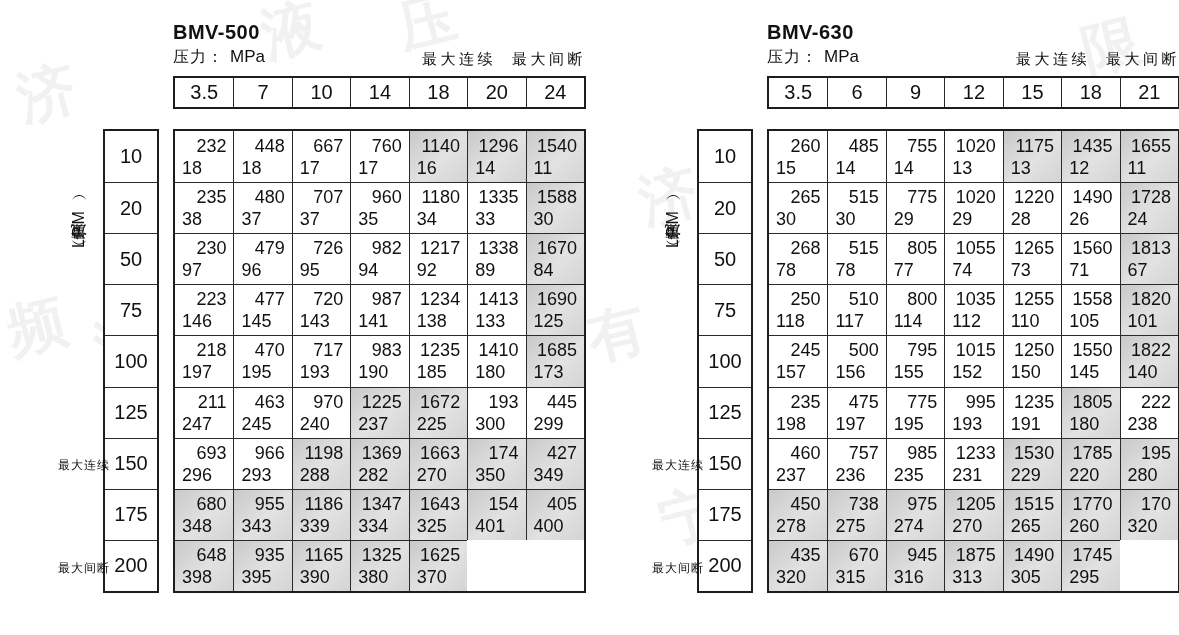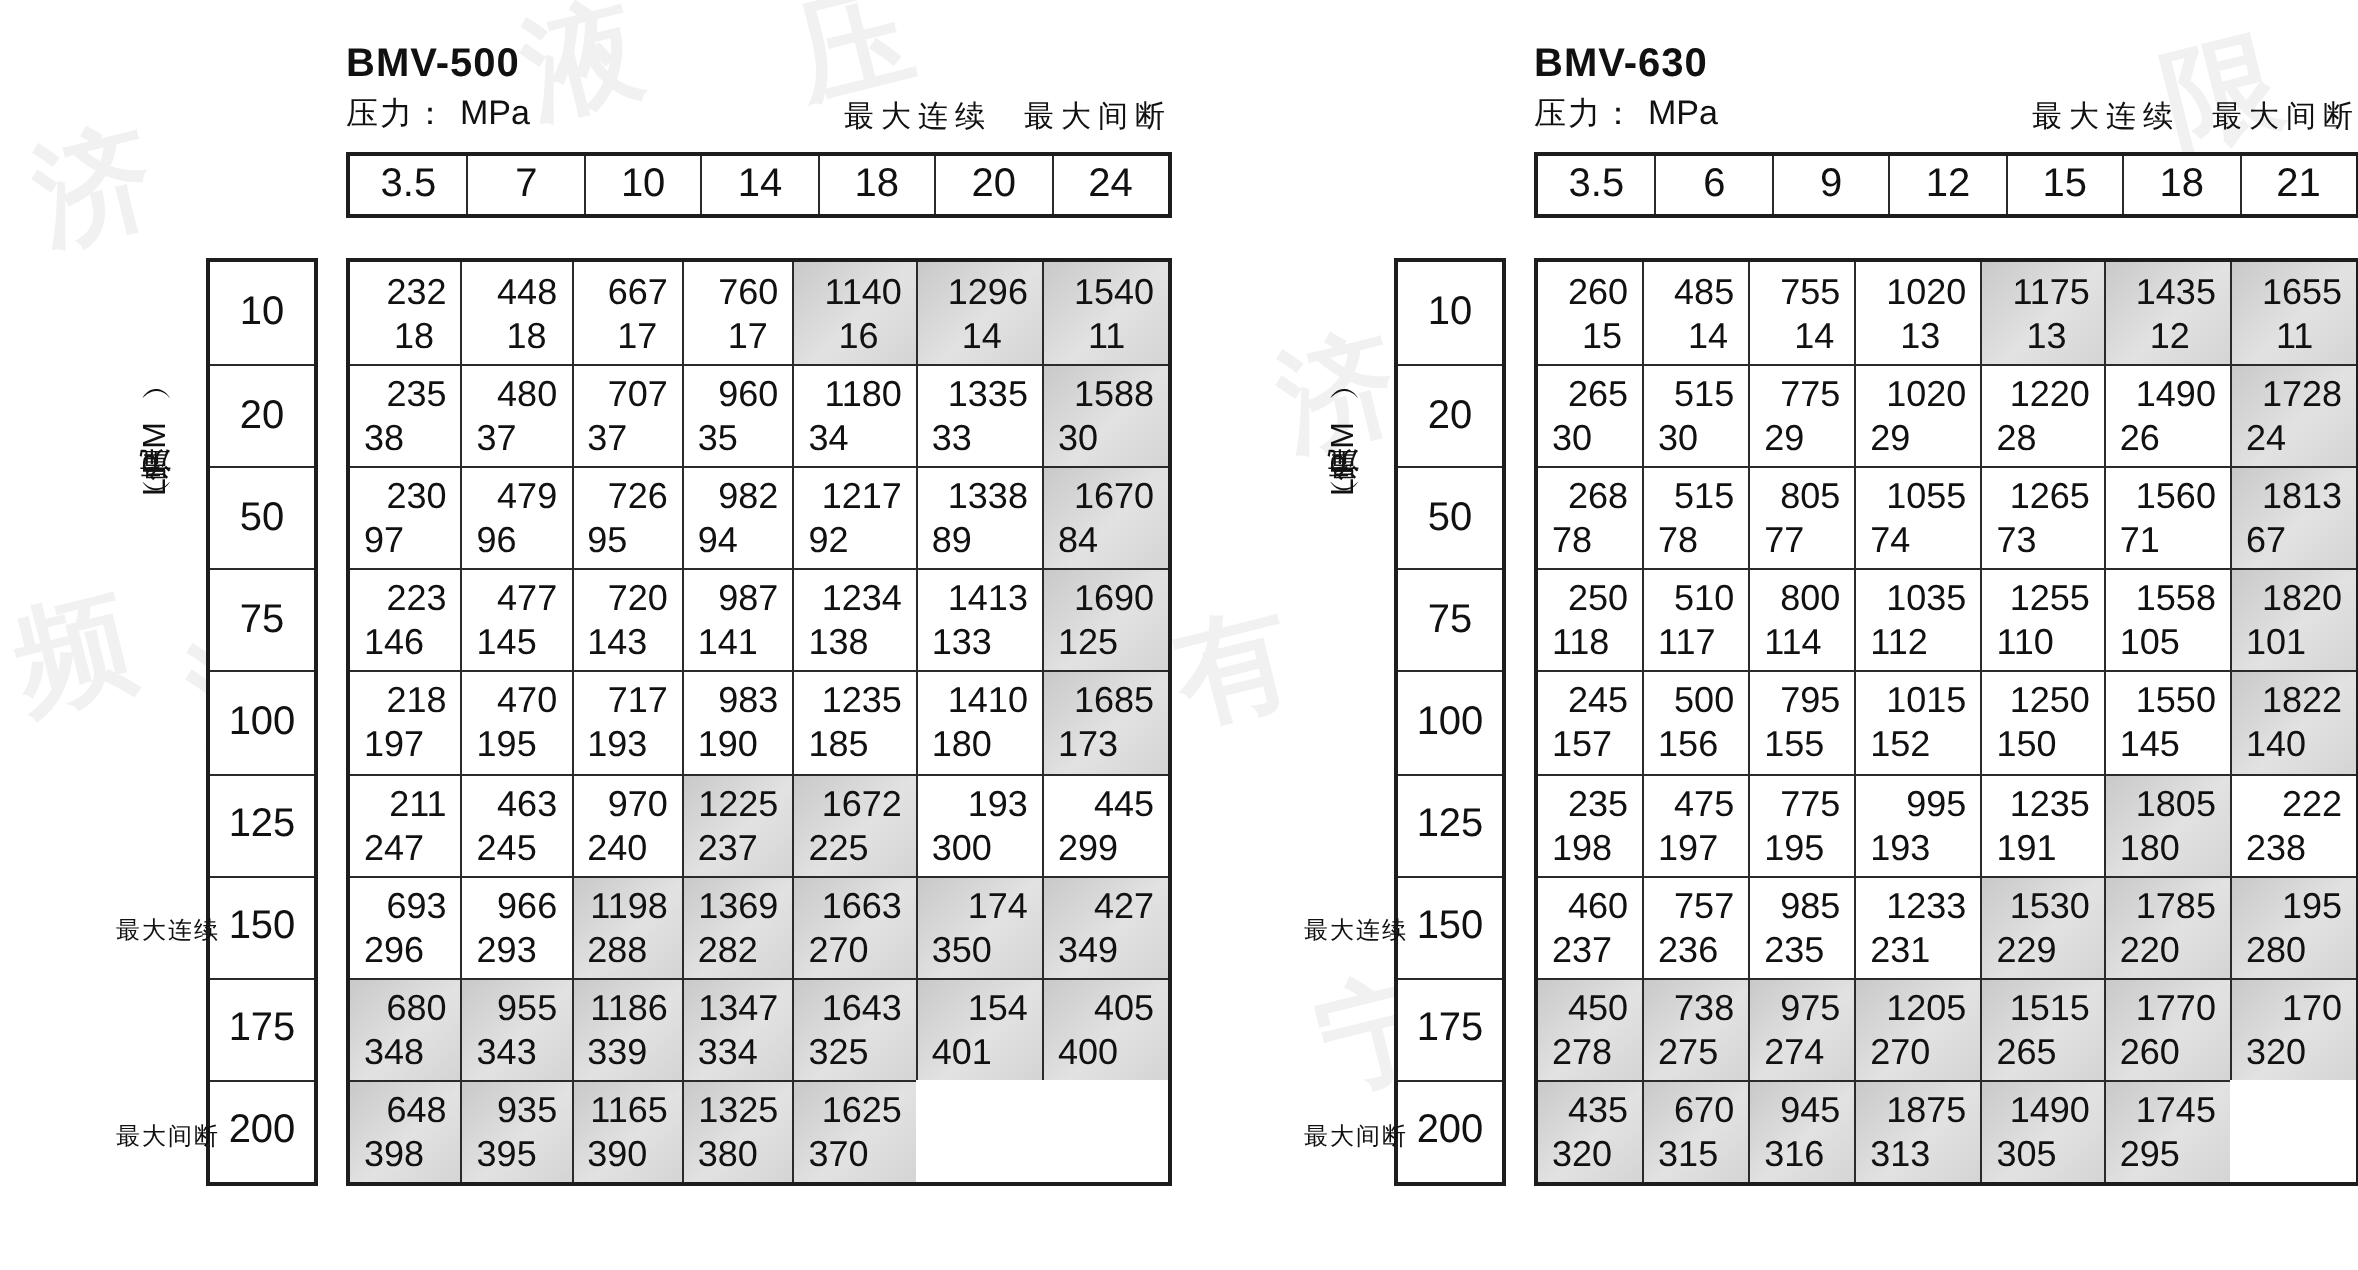--- a/index.html
+++ b/index.html
@@ -25,21 +25,21 @@
   .flow-col{position:absolute;left:45px;top:109px;width:56px;height:464px;border:2px solid #1d1d1d;
           display:grid;grid-template-rows:repeat(9,1fr);box-sizing:border-box;background:#fff;}
   .fcell{display:flex;align-items:center;justify-content:center;font-size:20px;border-top:1px solid #2a2a2a;}
   .fcell:first-child{border-top:none;}
   .grid{position:absolute;left:115px;top:109px;width:413px;height:464px;border:2px solid #1d1d1d;
           display:grid;grid-template-columns:repeat(7,1fr);grid-template-rows:repeat(9,1fr);
           box-sizing:border-box;background:#fff;}
   .cell{display:flex;flex-direction:column;justify-content:center;border-left:1px solid #2a2a2a;border-top:1px solid #2a2a2a;
           font-size:18px;line-height:22px;}
   .cell:nth-child(7n+1){border-left:none;}
-  .cell:nth-child(-n+7){border-top:none;padding-left:15px;}
+  .cell:nth-child(-n+7){border-top:none;}
   .cell .top{text-align:right;padding-right:7px;}
   .cell .bot{text-align:left;padding-left:7px;}
   .cell.shaded{background:linear-gradient(135deg,#c9c9c9 0%,#e2e2e2 55%,#d4d4d4 100%);}
   .vlabel{position:absolute;left:8px;top:122px;height:178px;width:26px;
           writing-mode:vertical-rl;transform:rotate(180deg);
           font-size:16px;letter-spacing:2px;display:flex;align-items:center;justify-content:center;}
   .side-label{position:absolute;left:0;width:43px;text-align:right;font-size:12px;letter-spacing:1px;white-space:nowrap;}
 </style>
 </head>
 <body>

